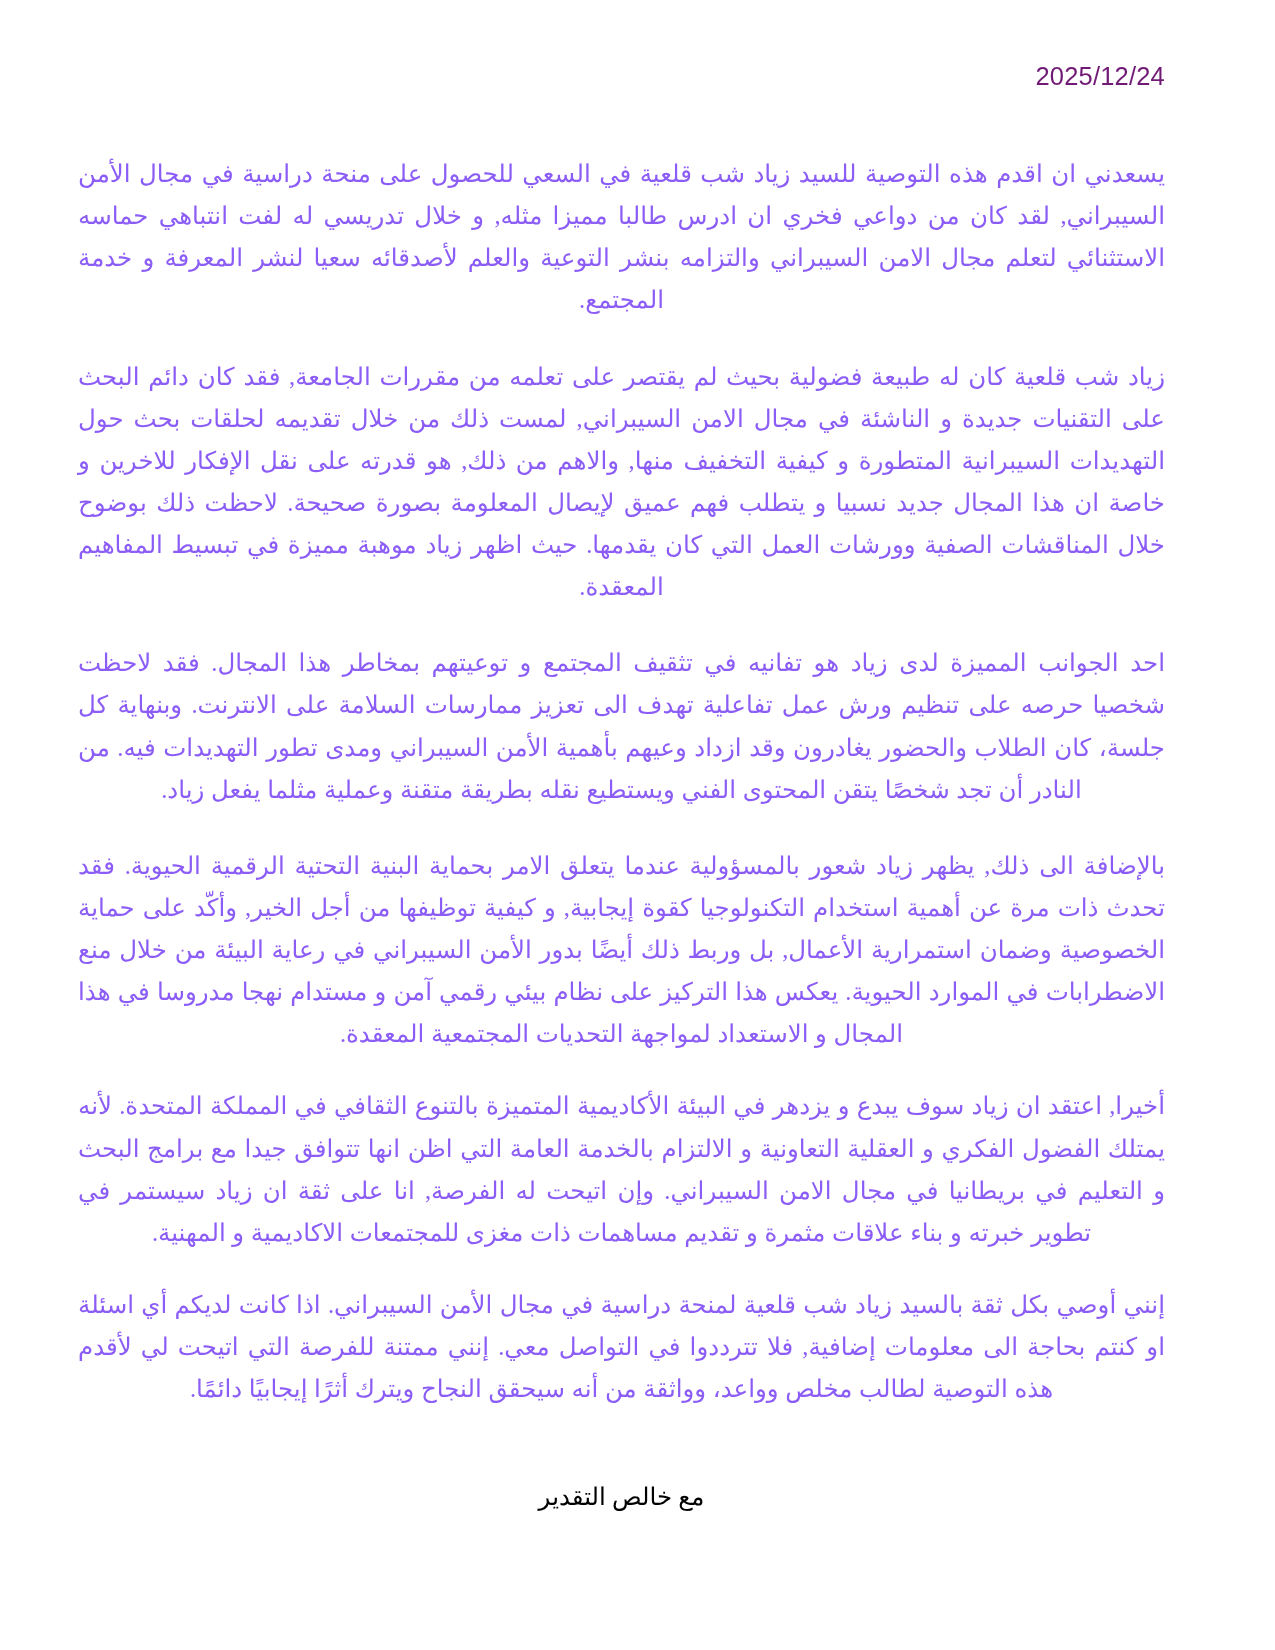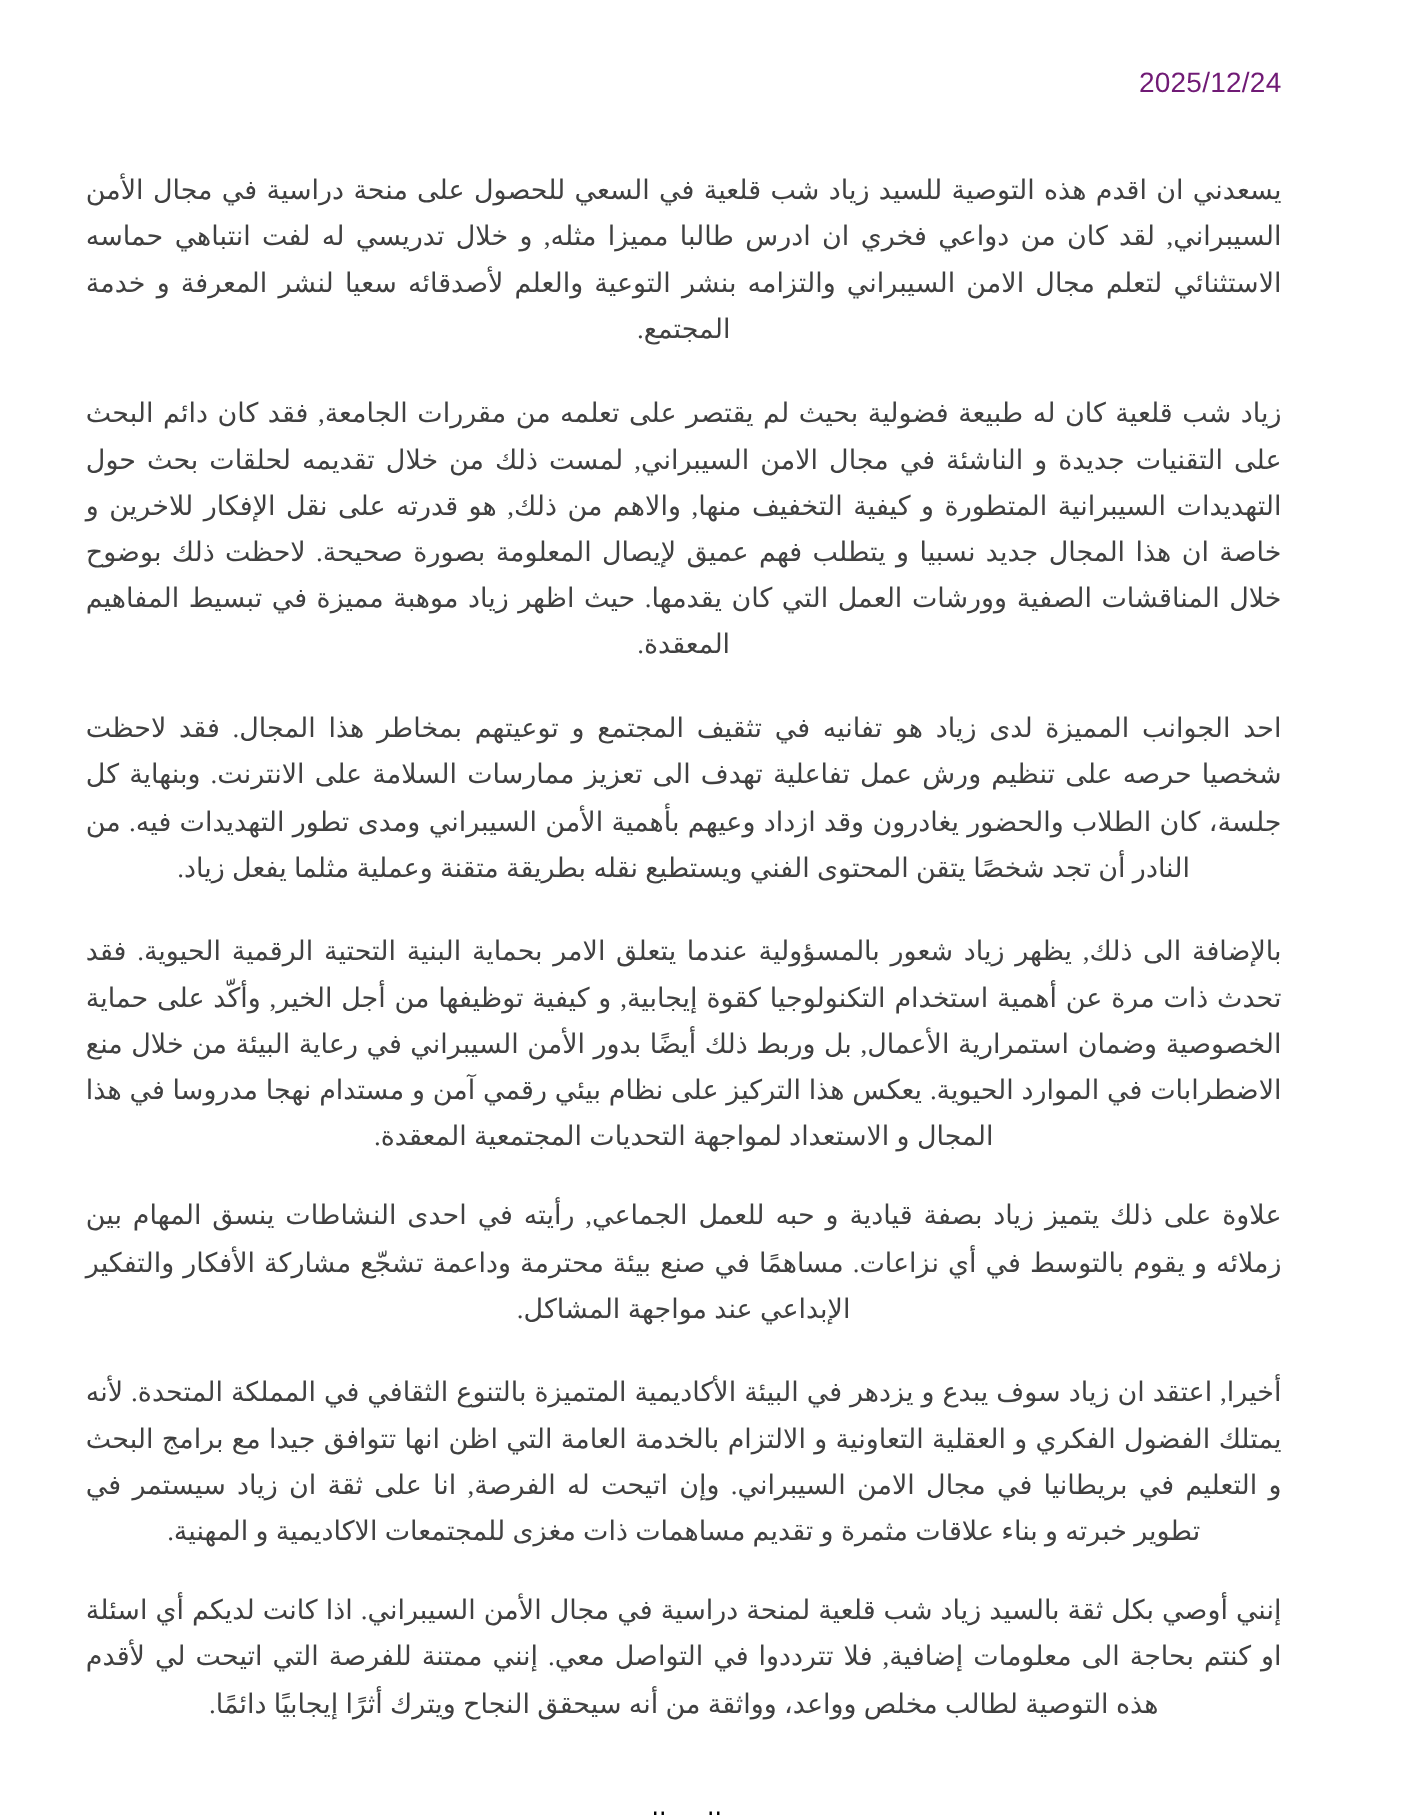--- a/index.html
+++ b/index.html
@@ -40,21 +40,21 @@
   .body-block {
     margin-top: 62px;
   }
   p.para {
     direction: rtl;
     text-align: justify;
     text-align-last: center;
     font-size: 24.5px;
     line-height: 1.72;
     margin: 0 0 34px 0;
-    color: #404040;
+    color: #8b5cf6;
     word-spacing: 0.5px;
   }
   p.para.tight {
     margin-bottom: 30px;
   }
   p.para:last-child {
     margin-bottom: 0;
   }
   .closing-block {
     margin-top: 66px;
@@ -77,21 +77,20 @@
 
     <div class="body-block">
       <p class="para">يسعدني ان اقدم هذه التوصية للسيد زياد شب قلعية في السعي للحصول على منحة دراسية في مجال الأمن السيبراني, لقد كان من دواعي فخري ان ادرس طالبا مميزا مثله, و خلال تدريسي له لفت انتباهي حماسه الاستثنائي لتعلم مجال الامن السيبراني والتزامه بنشر التوعية والعلم لأصدقائه سعيا لنشر المعرفة و خدمة المجتمع.</p>
 
       <p class="para">زياد شب قلعية كان له طبيعة فضولية بحيث لم يقتصر على تعلمه من مقررات الجامعة, فقد كان دائم البحث على التقنيات جديدة و الناشئة في مجال الامن السيبراني, لمست ذلك من خلال تقديمه لحلقات بحث حول التهديدات السيبرانية المتطورة و كيفية التخفيف منها, والاهم من ذلك, هو قدرته على نقل الإفكار للاخرين و خاصة ان هذا المجال جديد نسبيا و يتطلب فهم عميق لإيصال المعلومة بصورة صحيحة. لاحظت ذلك بوضوح خلال المناقشات الصفية وورشات العمل التي كان يقدمها. حيث اظهر زياد موهبة مميزة في تبسيط المفاهيم المعقدة.</p>
 
       <p class="para">احد الجوانب المميزة لدى زياد هو تفانيه في تثقيف المجتمع و توعيتهم بمخاطر هذا المجال. فقد لاحظت شخصيا حرصه على تنظيم ورش عمل تفاعلية تهدف الى تعزيز ممارسات السلامة على الانترنت. وبنهاية كل جلسة، كان الطلاب والحضور يغادرون وقد ازداد وعيهم بأهمية الأمن السيبراني ومدى تطور التهديدات فيه. من النادر أن تجد شخصًا يتقن المحتوى الفني ويستطيع نقله بطريقة متقنة وعملية مثلما يفعل زياد.</p>
 
       <p class="para tight">بالإضافة الى ذلك, يظهر زياد شعور بالمسؤولية عندما يتعلق الامر بحماية البنية التحتية الرقمية الحيوية. فقد تحدث ذات مرة عن أهمية استخدام التكنولوجيا كقوة إيجابية, و كيفية توظيفها من أجل الخير, وأكّد على حماية الخصوصية وضمان استمرارية الأعمال, بل وربط ذلك أيضًا بدور الأمن السيبراني في رعاية البيئة من خلال منع الاضطرابات في الموارد الحيوية. يعكس هذا التركيز على نظام بيئي رقمي آمن و مستدام نهجا مدروسا في هذا المجال و الاستعداد لمواجهة التحديات المجتمعية المعقدة.</p>
 
-      <p class="para">علاوة على ذلك يتميز زياد بصفة قيادية و حبه للعمل الجماعي, رأيته في احدى النشاطات ينسق المهام بين زملائه و يقوم بالتوسط في أي نزاعات. مساهمًا في صنع بيئة محترمة وداعمة تشجّع مشاركة الأفكار والتفكير الإبداعي عند مواجهة المشاكل.</p>
 
       <p class="para tight">أخيرا, اعتقد ان زياد سوف يبدع و يزدهر في البيئة الأكاديمية المتميزة بالتنوع الثقافي في المملكة المتحدة. لأنه يمتلك الفضول الفكري و العقلية التعاونية و الالتزام بالخدمة العامة التي اظن انها تتوافق جيدا مع برامج البحث و التعليم في بريطانيا في مجال الامن السيبراني. وإن اتيحت له الفرصة, انا على ثقة ان زياد سيستمر في تطوير خبرته و بناء علاقات مثمرة و تقديم مساهمات ذات مغزى للمجتمعات الاكاديمية و المهنية.</p>
 
       <p class="para">إنني أوصي بكل ثقة بالسيد زياد شب قلعية لمنحة دراسية في مجال الأمن السيبراني. اذا كانت لديكم أي اسئلة او كنتم بحاجة الى معلومات إضافية, فلا تترددوا في التواصل معي. إنني ممتنة للفرصة التي اتيحت لي لأقدم هذه التوصية لطالب مخلص وواعد، وواثقة من أنه سيحقق النجاح ويترك أثرًا إيجابيًا دائمًا.</p>
     </div>
 
     <div class="closing-block">
       <p class="closing-line">مع خالص التقدير</p>
     </div>
 

